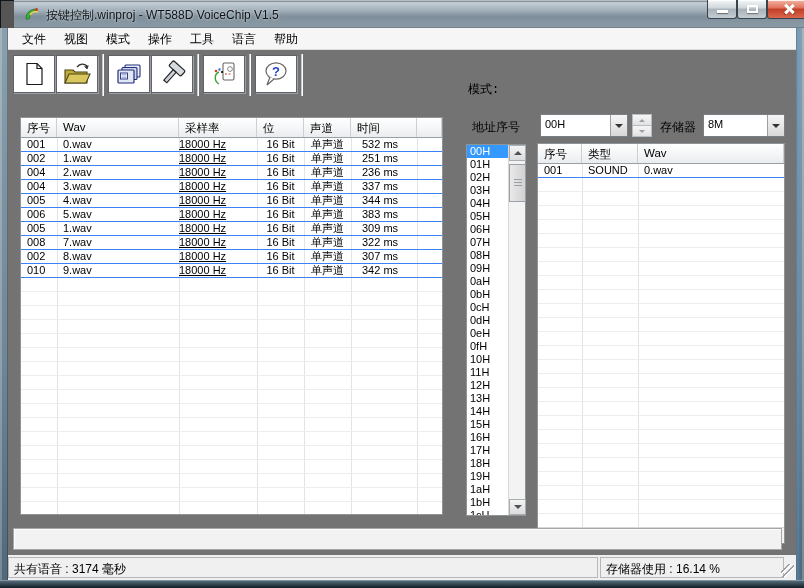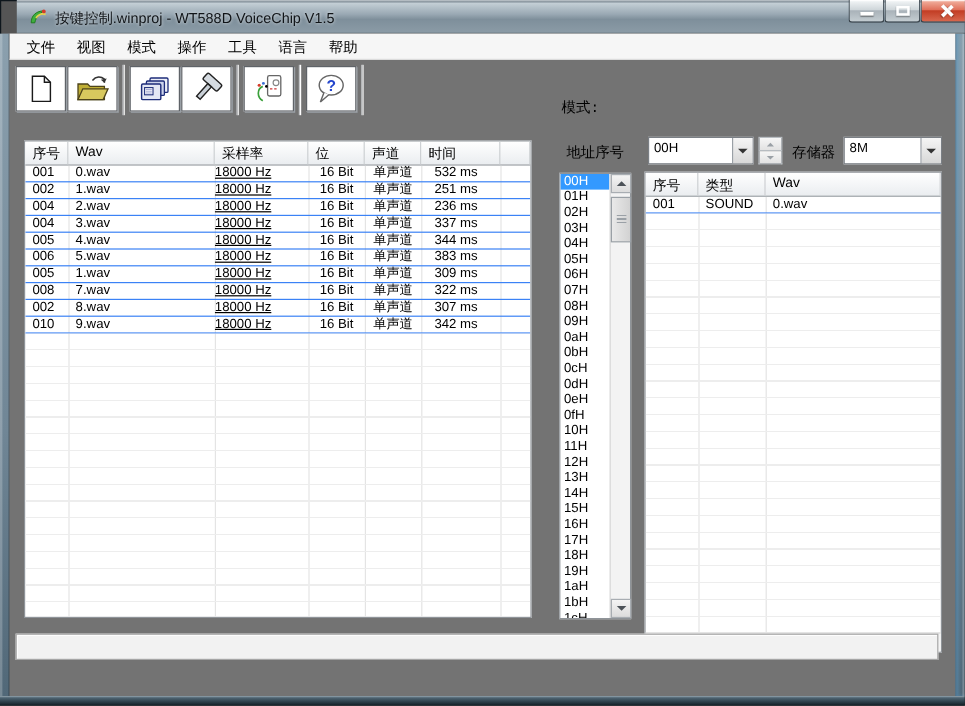--- a/index.html
+++ b/index.html
@@ -464,15 +464,20 @@
             <span class="hsb-grip"></span>
           </div>
         <div class="hsb-btn hsb-right">
             <span class="sb-arr-right"></span>
           </div>
       </div>
     </div>
 
     <div class="msg-box"></div>
 
+    <div class="statusbar">
+      <div class="status-panel sp-left">共有语音 : 3174 毫秒</div>
+      <div class="status-panel sp-right">存储器使用 : 16.14 %</div>
+      <div class="resize-grip"></div>
+    </div>
 
   </div>
 </div>
 
 </body></html>

